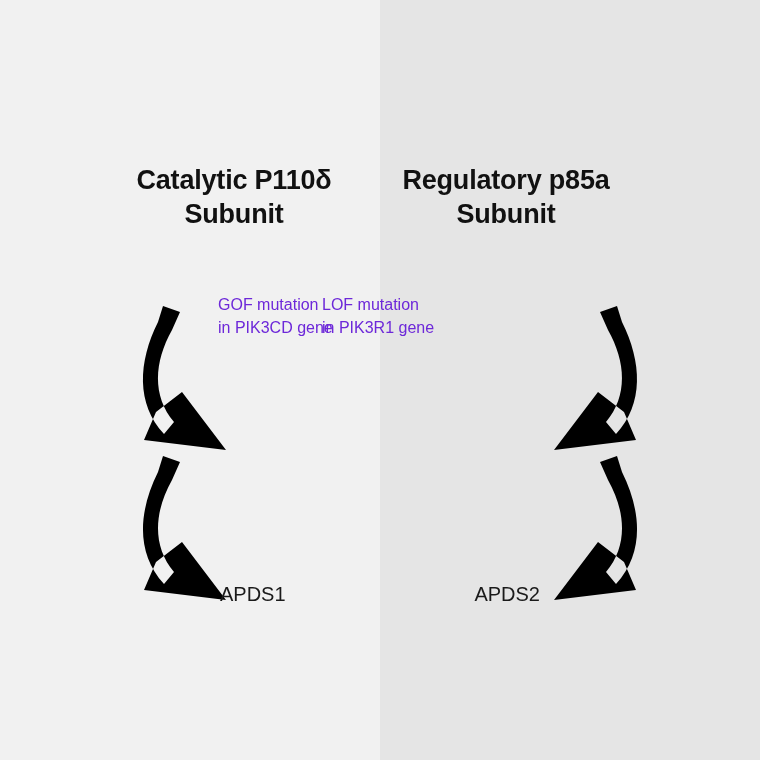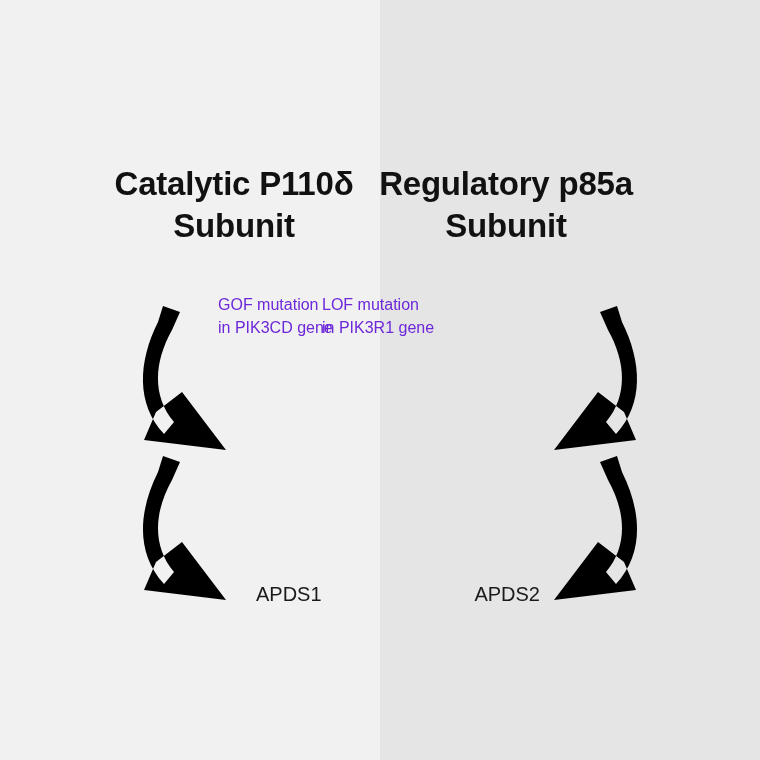--- a/index.html
+++ b/index.html
@@ -31,21 +31,21 @@
     top: 0;
     left: 0;
     width: 760px;
     height: 760px;
   }
 
   .col-title {
     position: absolute;
     width: 300px;
     text-align: center;
-    font-size: 33px;
+    font-size: 27px;
     font-weight: bold;
     line-height: 1.26;
     color: #111111;
     letter-spacing: -0.2px;
   }
   #title-left  { left: 84px;  top: 163px; }
   #title-right { left: 356px; top: 163px; }
 
   .mut-label {
     position: absolute;
@@ -65,21 +65,21 @@
     text-align: center;
     font-size: 21px;
     color: #111111;
   }
 
   .outcome-label {
     position: absolute;
     font-size: 20px;
     color: #1a1a1a;
   }
-  #label-apds1 { left: 220px; top: 583px; text-align: left;  width: 120px; margin-left: 36px; }
+  #label-apds1 { left: 220px; top: 583px; text-align: left;  width: 120px; }
   #label-apds2 { left: 420px; top: 583px; text-align: right; width: 120px; }
 
   .arrow-svg { position: absolute; }
   #arrow-l1 { left: 130px; top: 300px; }
   #arrow-l2 { left: 130px; top: 450px; }
   #arrow-r1 { left: 540px; top: 300px; transform: scaleX(-1); }
   #arrow-r2 { left: 540px; top: 450px; transform: scaleX(-1); }
 </style>
 </head>
 <body>

